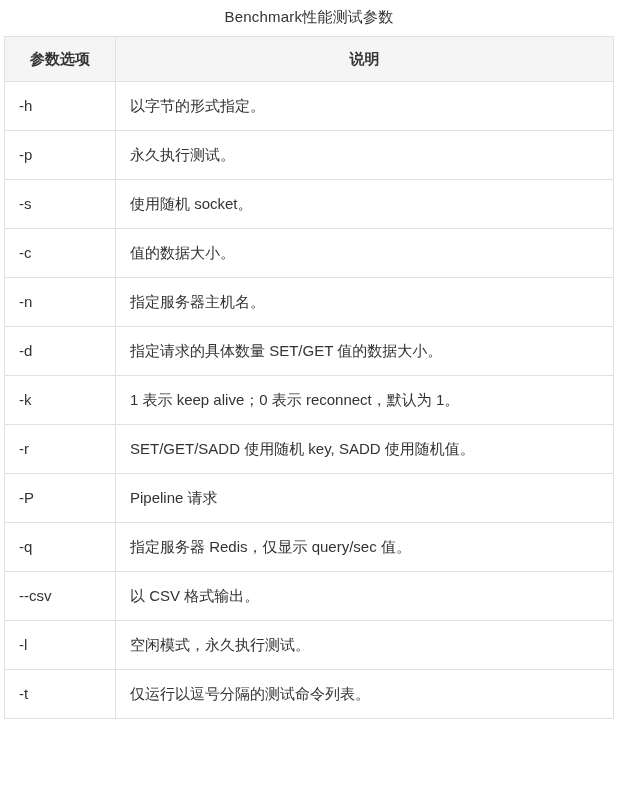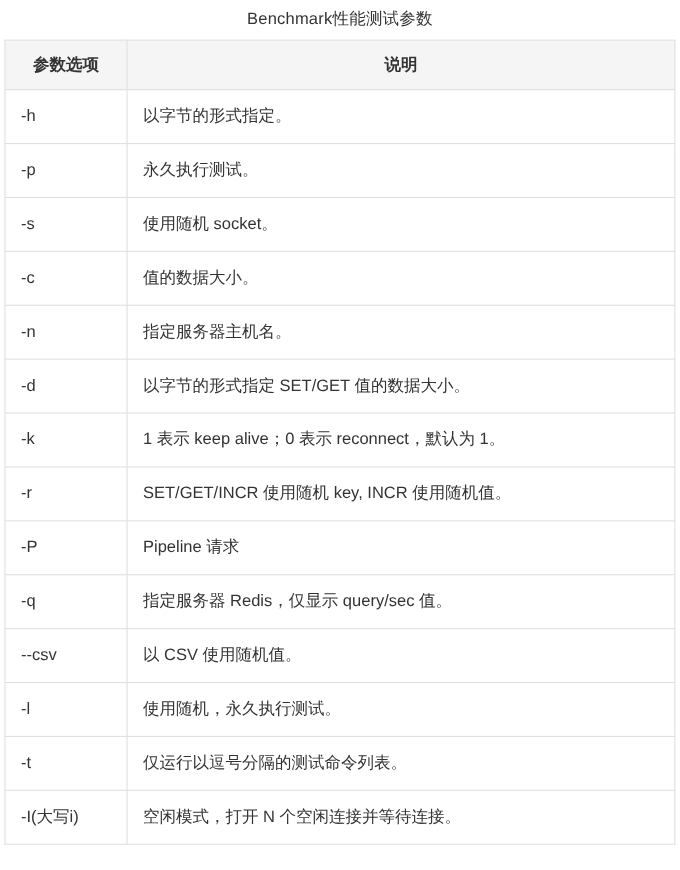--- a/index.html
+++ b/index.html
@@ -93,50 +93,46 @@
       <tr>
         <td class="opt">-c</td>
         <td class="desc">值的数据大小。</td>
       </tr>
       <tr>
         <td class="opt">-n</td>
         <td class="desc">指定服务器主机名。</td>
       </tr>
       <tr>
         <td class="opt">-d</td>
-        <td class="desc">以字节的形式指定 SET/GET 值的数据大小。</td>
+        <td class="desc">指定请求的具体数量 SET/GET 值的数据大小。</td>
       </tr>
       <tr>
         <td class="opt">-k</td>
         <td class="desc">1 表示 keep alive；0 表示 reconnect，默认为 1。</td>
       </tr>
       <tr>
         <td class="opt">-r</td>
-        <td class="desc">SET/GET/INCR 使用随机 key, INCR 使用随机值。</td>
+        <td class="desc">SET/GET/SADD 使用随机 key, SADD 使用随机值。</td>
       </tr>
       <tr>
         <td class="opt">-P</td>
         <td class="desc">Pipeline 请求</td>
       </tr>
       <tr>
         <td class="opt">-q</td>
         <td class="desc">指定服务器 Redis，仅显示 query/sec 值。</td>
       </tr>
       <tr>
         <td class="opt">--csv</td>
-        <td class="desc">以 CSV 使用随机值。</td>
+        <td class="desc">以 CSV 格式输出。</td>
       </tr>
       <tr>
         <td class="opt">-l</td>
-        <td class="desc">使用随机，永久执行测试。</td>
+        <td class="desc">空闲模式，永久执行测试。</td>
       </tr>
       <tr>
         <td class="opt">-t</td>
         <td class="desc">仅运行以逗号分隔的测试命令列表。</td>
-      </tr>
-      <tr>
-        <td class="opt">-I(大写i)</td>
-        <td class="desc">空闲模式，打开 N 个空闲连接并等待连接。</td>
       </tr>
     </tbody>
   </table>
 
 </div>
 
 </body></html>

